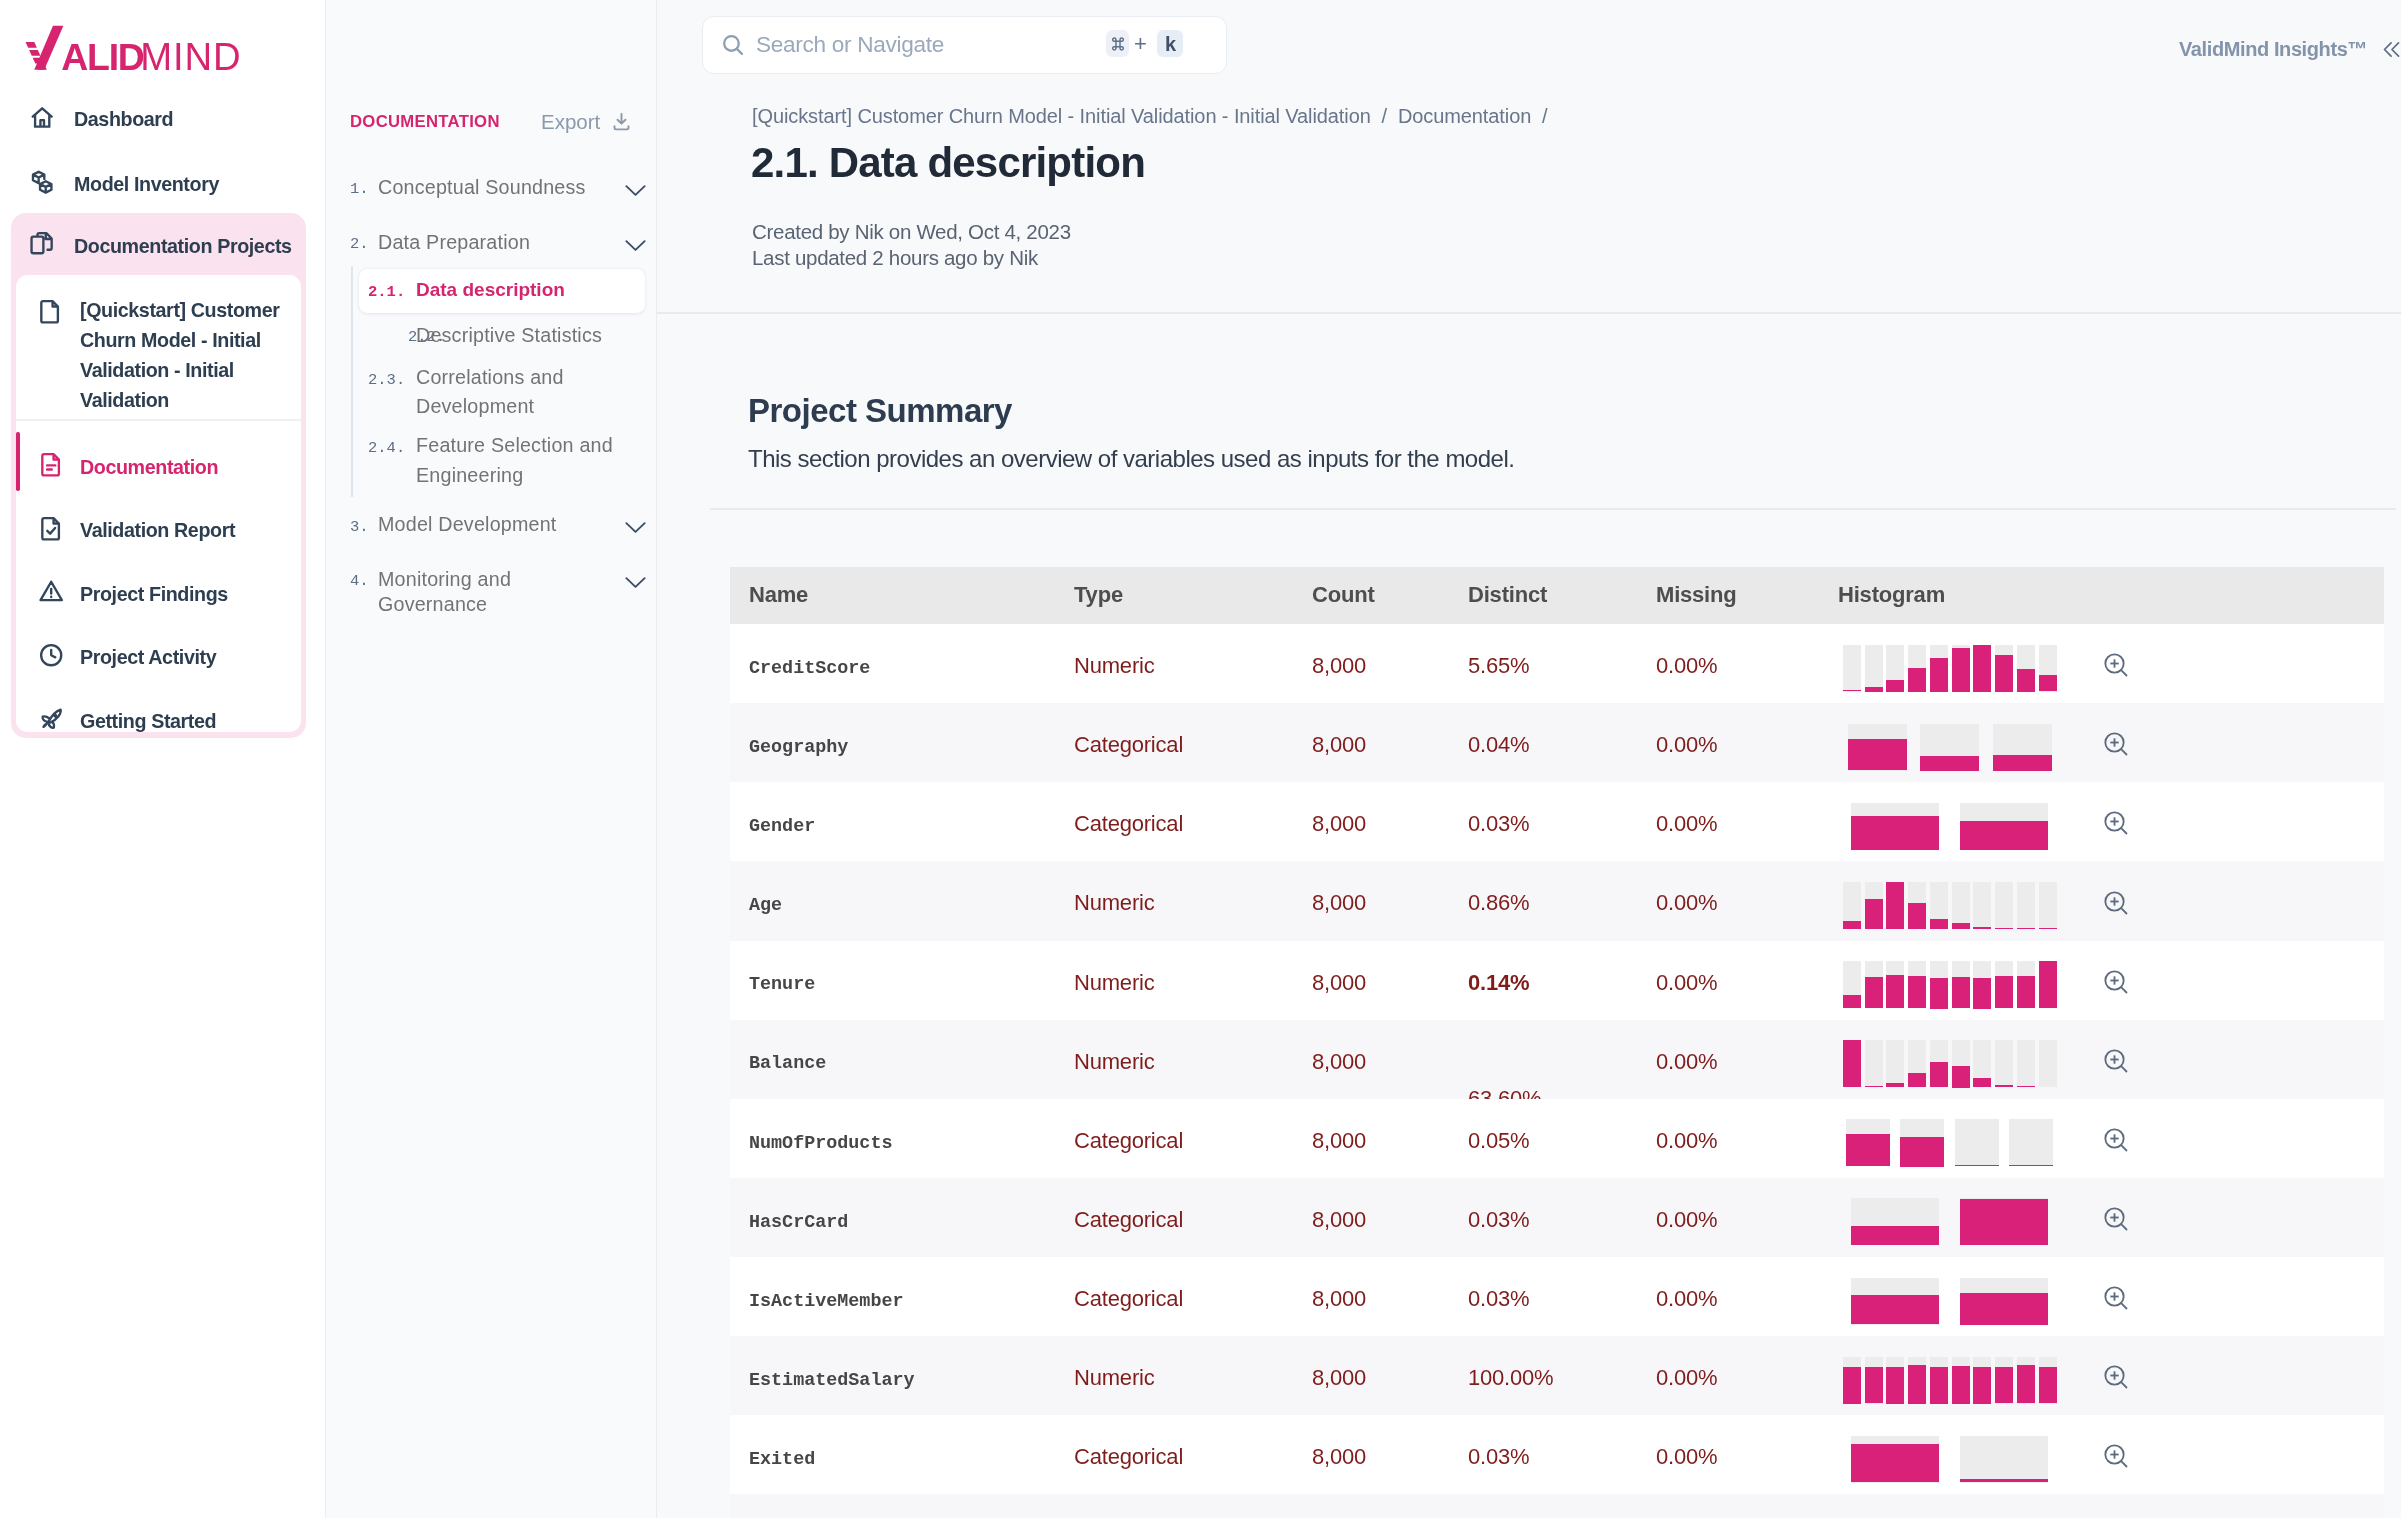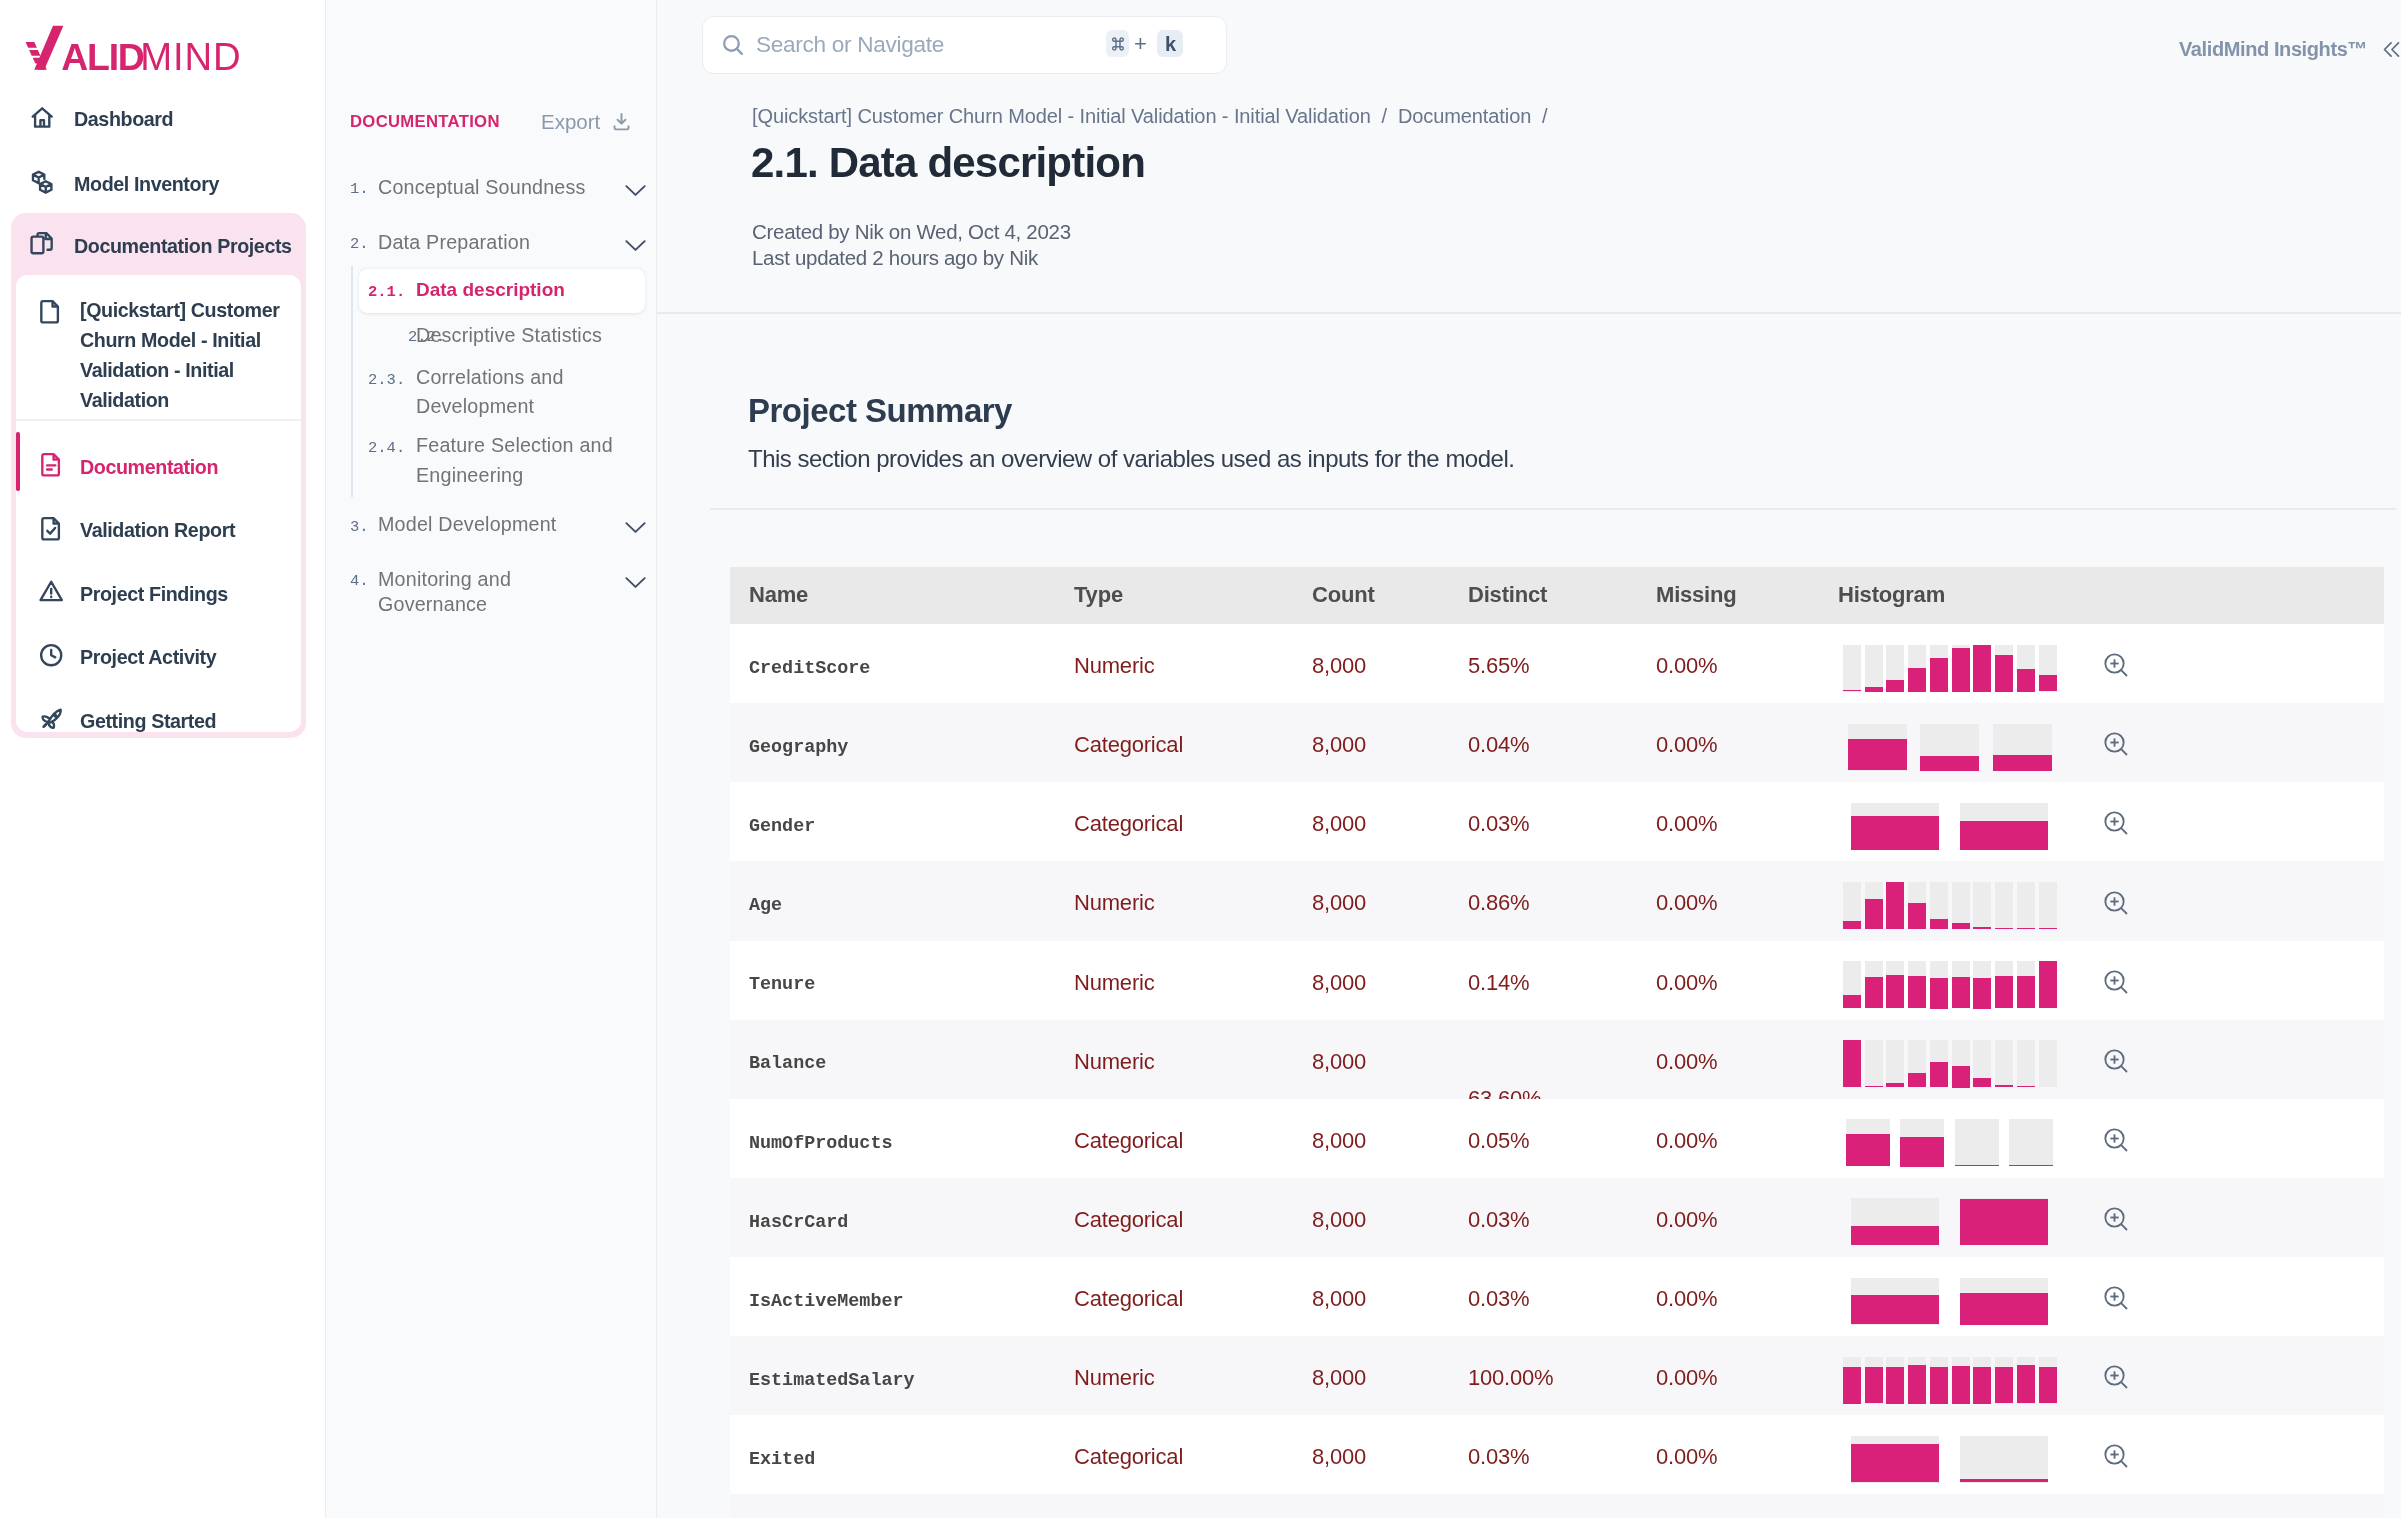--- a/index.html
+++ b/index.html
@@ -152,21 +152,21 @@
 <svg style="position:absolute;left:2102px;top:889px;" width="30" height="30" viewBox="0 0 36 36" fill="none" stroke="#5d6b7e" stroke-width="2.2">
     <circle cx="15" cy="15" r="11"></circle>
     <line x1="23" y1="23" x2="30" y2="30"></line>
     <line x1="15" y1="10" x2="15" y2="20"></line>
     <line x1="10" y1="15" x2="20" y2="15"></line>
   </svg>
 <div style="position:absolute;left:730px;top:941px;width:1654px;height:79px;background:#ffffff;"></div>
 <div class="mono" style="position:absolute;left:749px;top:974px;">Tenure</div>
 <div class="cell" style="position:absolute;left:1074px;top:970px;">Numeric</div>
 <div class="cell" style="position:absolute;left:1312px;top:970px;">8,000</div>
-<div class="cell" style="position:absolute;left:1468px;top:970px;">0.14%</div>
+<div class="cell" style="position:absolute;left:1468px;top:970px;font-weight:bold;">0.14%</div>
 <div class="cell" style="position:absolute;left:1656px;top:970px;">0.00%</div>
 <div style="position:absolute;left:1843px;top:961px;width:17.7px;height:47px;background:#ececec;"></div>
 <div style="position:absolute;left:1843px;top:995px;width:17.7px;height:12.6px;background:#da2179;"></div>
 <div style="position:absolute;left:1865px;top:961px;width:17.7px;height:47px;background:#ececec;"></div>
 <div style="position:absolute;left:1865px;top:977px;width:17.7px;height:31px;background:#da2179;"></div>
 <div style="position:absolute;left:1886px;top:961px;width:17.7px;height:47px;background:#ececec;"></div>
 <div style="position:absolute;left:1886px;top:975px;width:17.7px;height:33px;background:#da2179;"></div>
 <div style="position:absolute;left:1908px;top:961px;width:17.7px;height:47px;background:#ececec;"></div>
 <div style="position:absolute;left:1908px;top:976px;width:17.7px;height:32px;background:#da2179;"></div>
 <div style="position:absolute;left:1930px;top:961px;width:17.7px;height:47px;background:#ececec;"></div>

